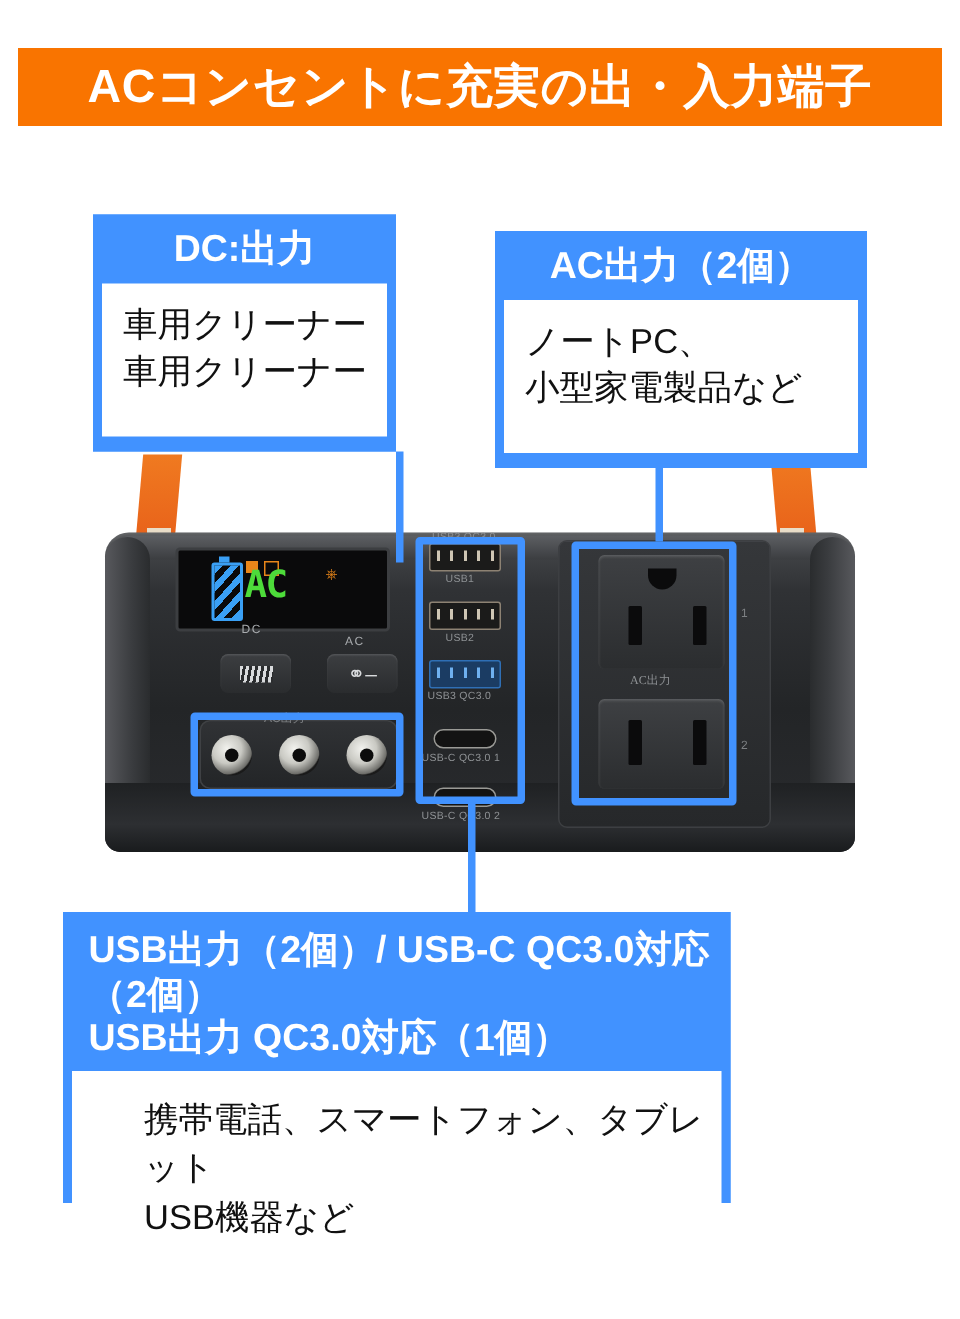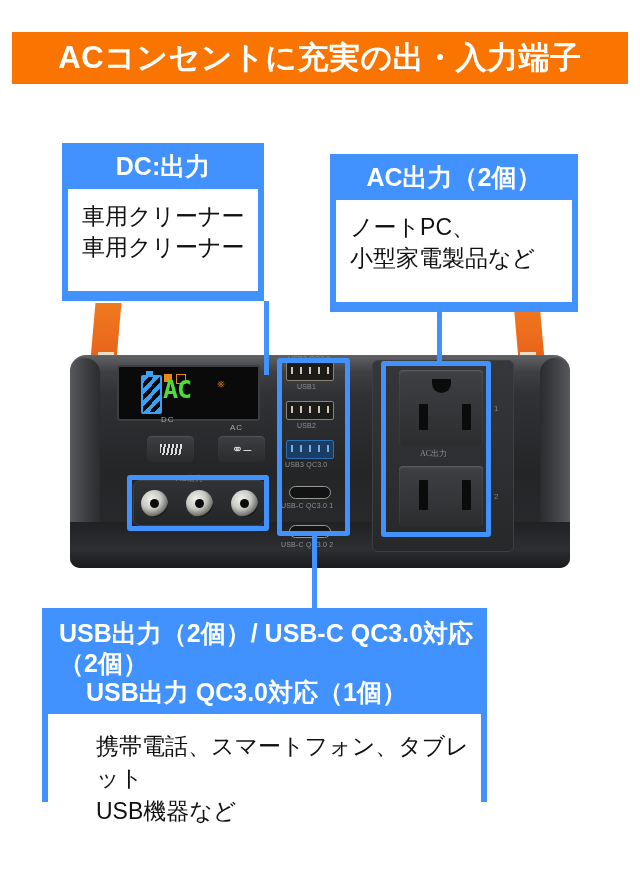--- a/index.html
+++ b/index.html
@@ -63,21 +63,21 @@
 
   #callout-ac { left: 330px; top: 143px; width: 248px; height: 158px; margin-top: 11px; }
   #callout-ac .callout-head { font-size: 25px; padding: 6px 0 7px; }
   #callout-ac .callout-body {
     height: 102px; margin: 0 3px 0 3px;
     padding: 12px 0 0 14px; font-size: 23px; line-height: 1.38;
   }
 
   #callout-usb { left: 42px; top: 608px; width: 445px; height: 194px; }
   #callout-usb .callout-head { font-size: 25px; text-align: left; padding: 8px 0 6px 14px; }
-  #callout-usb .callout-head .l2 { display: block; margin-left: 27px; }
+  #callout-usb .callout-head .l2 { display: block; }
   #callout-usb .callout-body {
     height: 98px; margin: 0 3px 0 3px;
     padding: 16px 0 1px 48px; font-size: 23px; line-height: 1.42;
   }
 
   
   .leader {
     position: absolute;
     background: #4192ff;
   }

